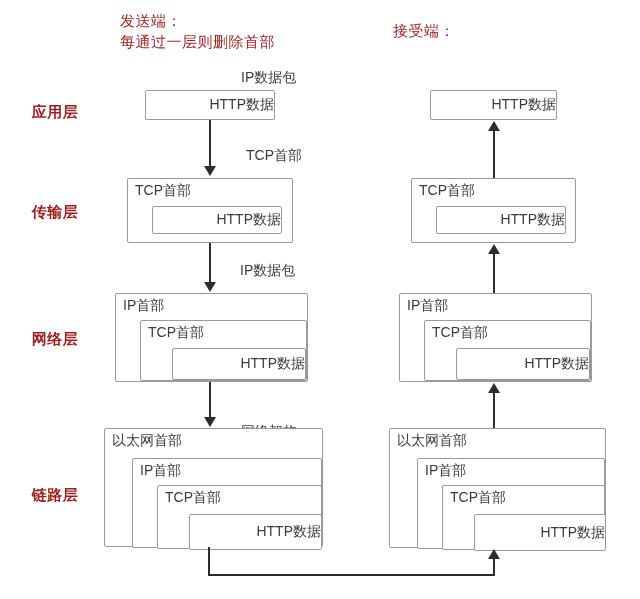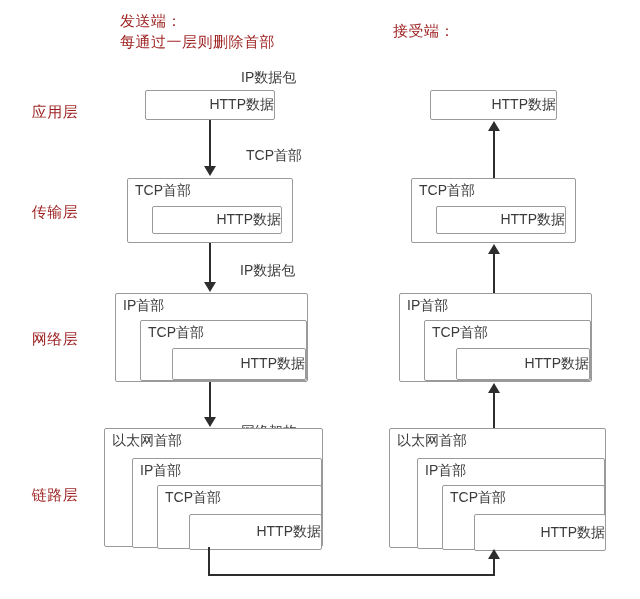--- a/index.html
+++ b/index.html
@@ -25,21 +25,21 @@
     letter-spacing:.5px;
     white-space:nowrap;
   }
   .col-header .l1{display:block;}
   .col-header .l2{display:block;}
 
   
   .layer-label{
     position:absolute;
     color:#9c1f1f;
-    font-weight:normal;
+    font-weight:bold;
     font-size:15px;
     letter-spacing:.5px;
     white-space:nowrap;
     text-align:center;
     width:110px;
     left:0;
   }
 
   
   .annot{

